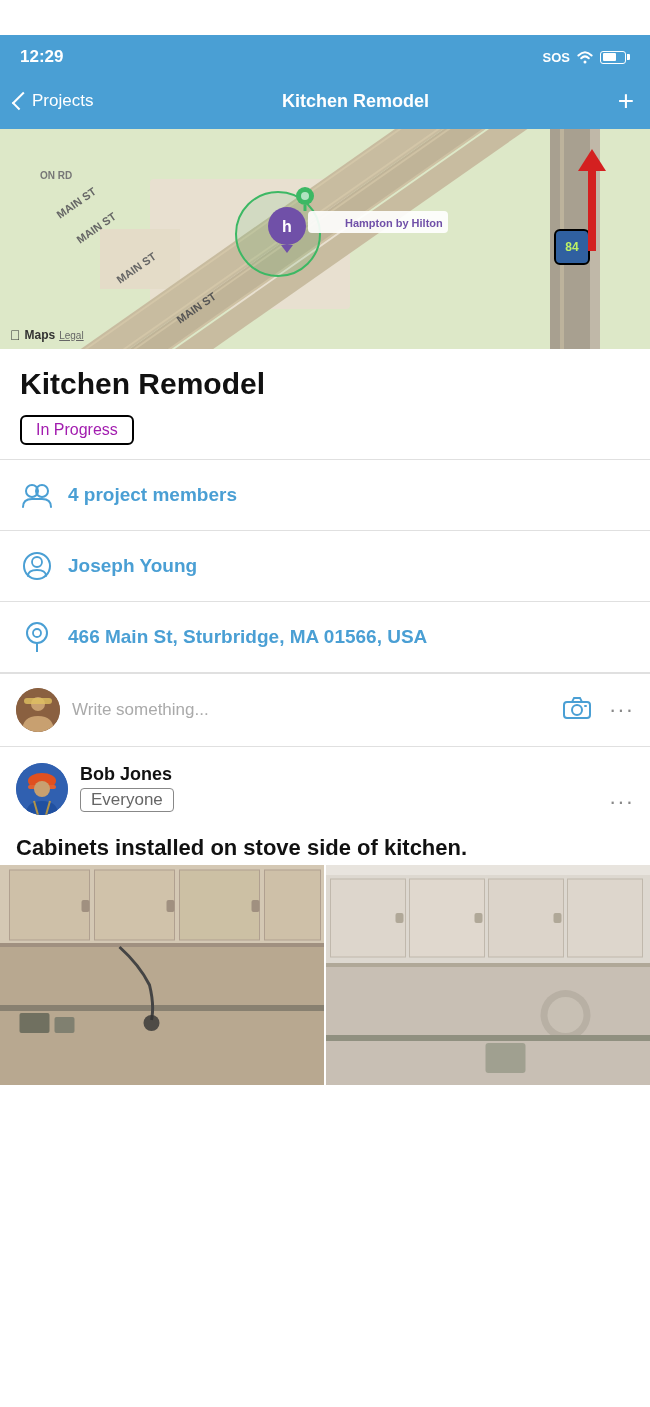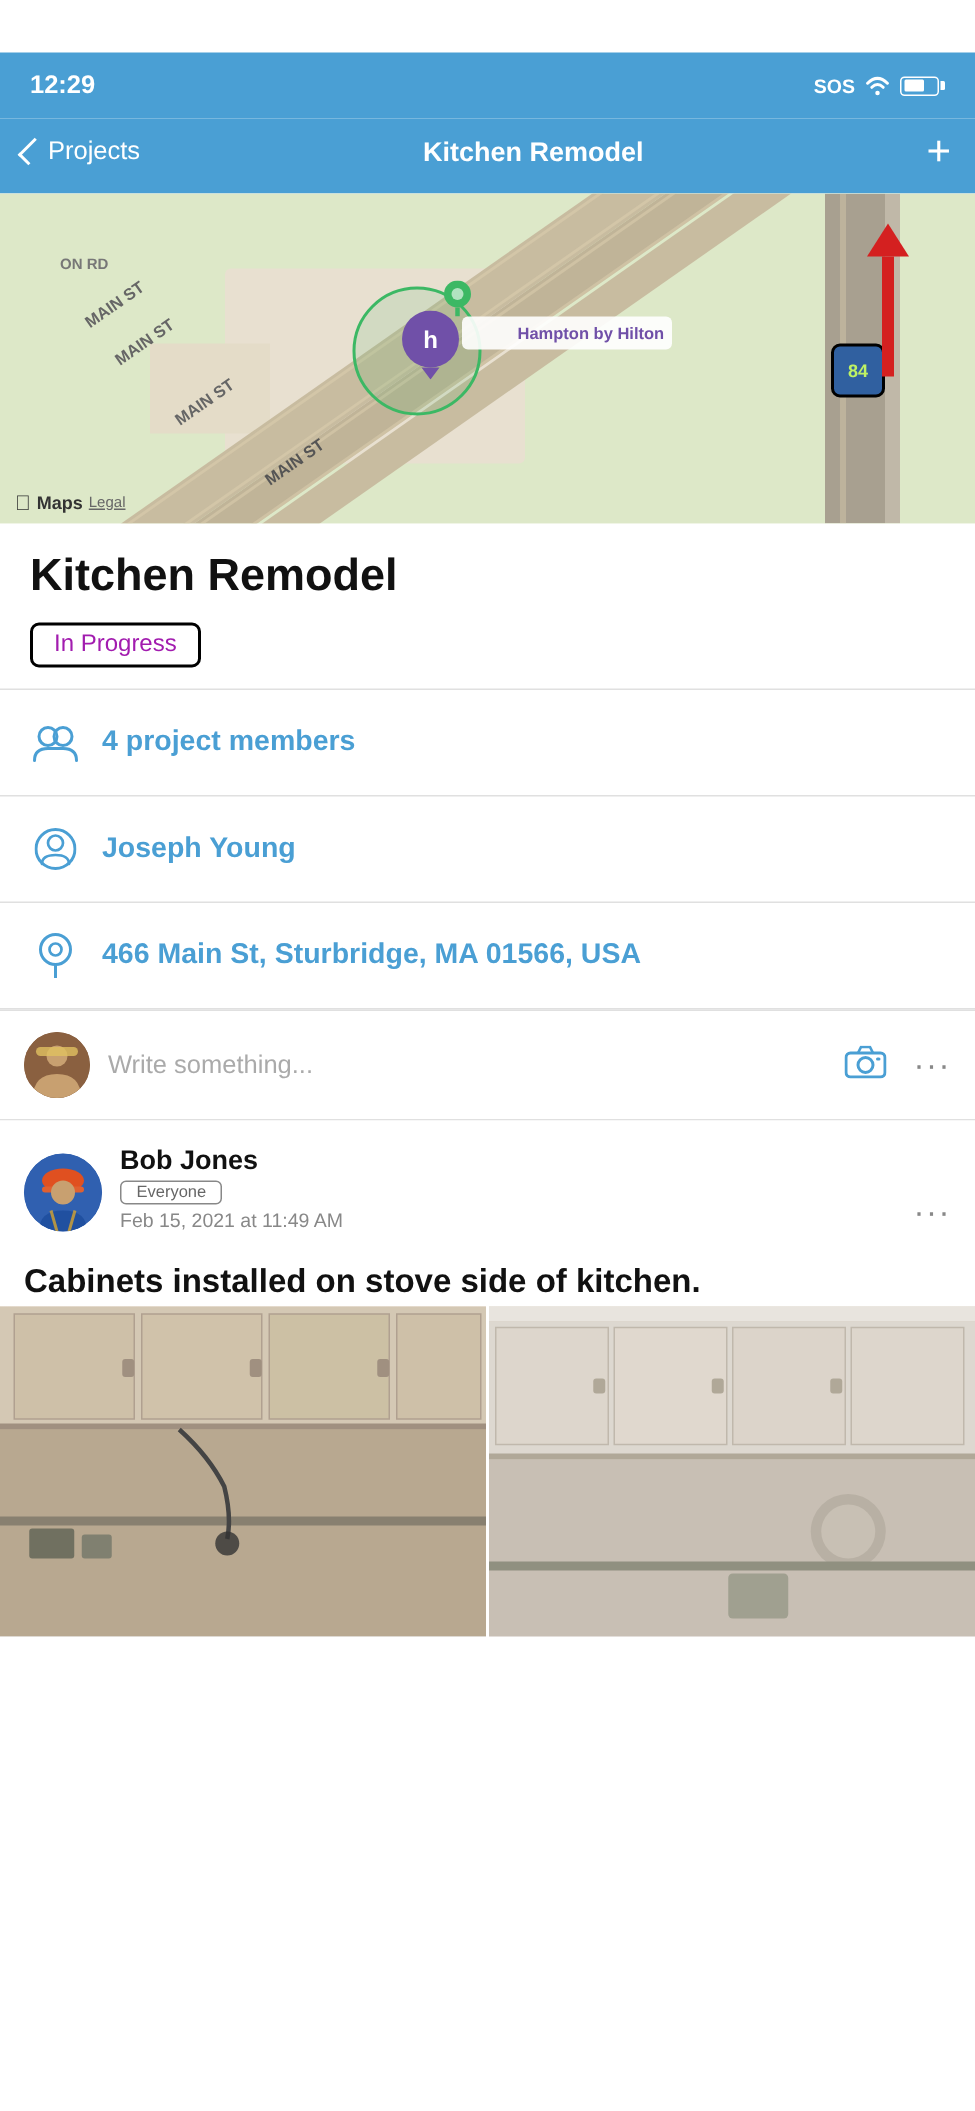--- a/index.html
+++ b/index.html
@@ -262,21 +262,21 @@
       font-size: 18px;
       font-weight: 600;
       color: #111;
     }
     .post-audience-badge {
       display: inline-block;
       border: 1.5px solid #888;
       color: #666;
       padding: 1px 10px;
       border-radius: 4px;
-      font-size: 11px;
+      font-size: 17px;
       margin: 3px 0;
     }
     .post-timestamp {
       font-size: 13px;
       color: #888;
       display: block;
     }
     .post-options {
       color: #888;
       font-size: 22px;
@@ -542,21 +542,20 @@
 
           <path d="M10 52 Q10 38 26 38 Q42 38 42 52" fill="#2050a0"></path>
 
           <path d="M18 38 L22 52" stroke="#f0b020" stroke-width="2" opacity="0.7"></path>
           <path d="M30 52 L34 38" stroke="#f0b020" stroke-width="2" opacity="0.7"></path>
         </svg>
       </div>
       <div class="post-meta">
         <div class="post-author">Bob Jones</div>
         <span class="post-audience-badge">Everyone</span>
-        <span class="post-timestamp">Feb 15, 2021 at 11:49 AM</span>
       </div>
       <span class="post-options">···</span>
     </div>
     <div class="post-content">Cabinets installed on stove side of kitchen.</div>
   </div>
 
   <div class="post-images">
     <div class="post-image post-image-left">
 
       <svg width="100%" height="220" viewBox="0 0 325 220" preserveAspectRatio="xMidYMid slice">

